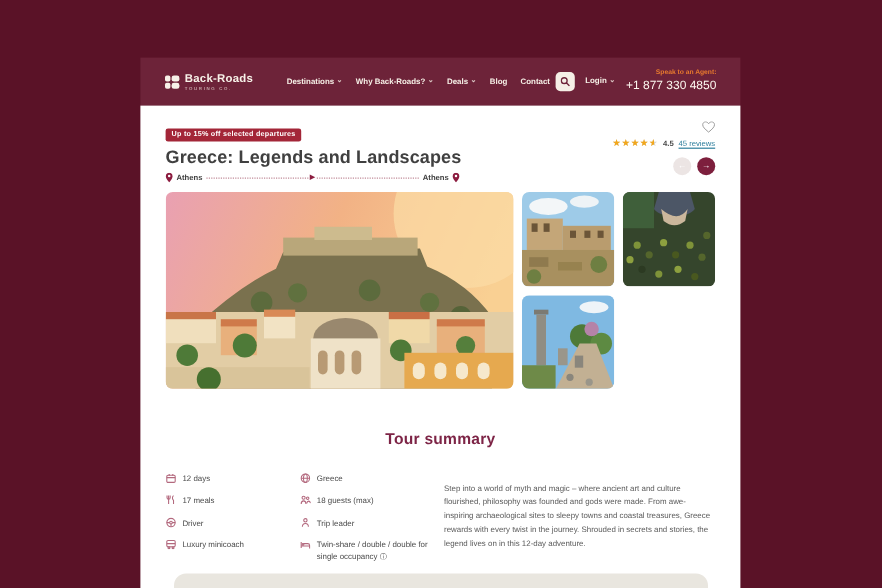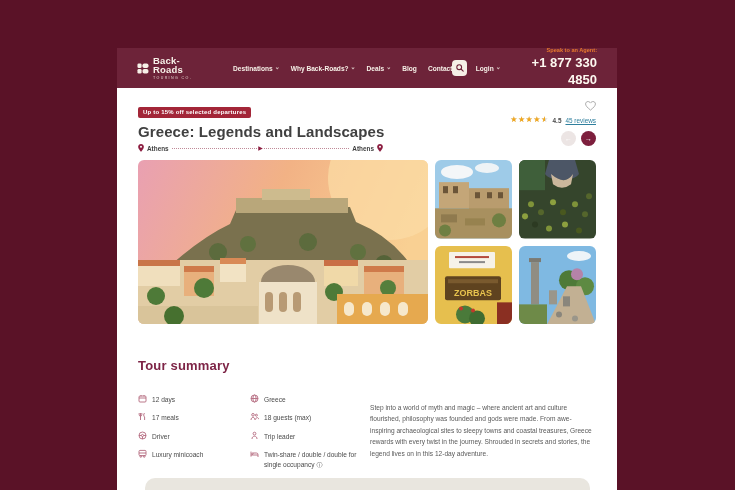--- a/index.html
+++ b/index.html
@@ -24,21 +24,21 @@
   .nav-item{font-size:6.6px;font-weight:700;white-space:nowrap;cursor:pointer;display:flex;align-items:center;gap:2px;}
   .chev{font-size:6px;opacity:.8;line-height:1;transform:translateY(-1px);}
   .header-right{margin-left:auto;display:flex;align-items:center;gap:9px;}
   .search-btn{
     width:16px;height:16px;border-radius:4px;background:#f5efe6;
     display:flex;align-items:center;justify-content:center;cursor:pointer;border:none;padding:0;
   }
   .login{font-size:6.6px;font-weight:700;display:flex;align-items:center;gap:2px;cursor:pointer;}
   .agent{text-align:right;line-height:1.3;}
   .agent .lbl{font-size:5.6px;color:#e87a2e;font-weight:700;}
-  .agent .phone{font-size:13px;font-weight:700;color:#fdf8f0;cursor:pointer;}
+  .agent .phone{font-size:10px;font-weight:400;color:#fdf8f0;cursor:pointer;}
 
   
   .content{background:#ffffff;height:402px;padding:12px 21px 0;box-sizing:border-box;position:relative;}
 
   .hero{display:flex;justify-content:space-between;align-items:flex-start;}
   .badge{
     display:inline-block;background:#a32638;color:#fff;font-size:6px;font-weight:700;
     padding:2.5px 5px;border-radius:2px;letter-spacing:.2px;
   }
   .title{font-size:15px;font-weight:700;color:#404040;margin:5px 0 4px;letter-spacing:.1px;}
@@ -62,21 +62,21 @@
 
   
   .gallery{display:flex;gap:7px;margin-top:8px;}
   .main-photo{width:290px;height:164px;border-radius:6px;overflow:hidden;cursor:pointer;flex:none;}
   .thumb-grid{display:grid;grid-template-columns:77px 77px;grid-template-rows:78.5px 78.5px;gap:7px;}
   .thumb{border-radius:6px;overflow:hidden;cursor:pointer;}
   .main-photo svg,.thumb svg{display:block;width:100%;height:100%;}
 
   
   .summary-heading{
-    text-align:left;color:#7d2446;font-weight:700;font-size:13px;margin-top:34px;letter-spacing:.2px;
+    text-align:center;color:#7d2446;font-weight:700;font-size:13px;margin-top:34px;letter-spacing:.2px;
   }
   .summary-body{display:flex;margin-top:22px;align-items:flex-start;}
   .facts-col{display:flex;flex-direction:column;gap:8.5px;}
   .facts-col.c1{width:112px;}
   .facts-col.c2{width:120px;}
   .fact{display:flex;align-items:flex-start;gap:5px;}
   .ficon{flex:none;line-height:0;margin-top:-1px;}
   .flabel{font-size:6.6px;color:#4a4a4a;line-height:1.5;}
   .info-i{font-size:6px;color:#3f3f3f;cursor:pointer;}
   .description{margin-left:auto;width:226px;font-size:6.6px;color:#5a5a5a;line-height:1.75;}
@@ -271,36 +271,20 @@
             <circle cx="56" cy="44" r="3" fill="#7f9339"></circle>
               <circle cx="66" cy="54" r="3" fill="#55662c"></circle>
             <circle cx="16" cy="64" r="3" fill="#2c3a22"></circle>
               <circle cx="30" cy="68" r="3" fill="#7f9339"></circle>
             <circle cx="46" cy="64" r="3" fill="#8da03f"></circle>
               <circle cx="60" cy="70" r="3" fill="#49581f"></circle>
             <circle cx="70" cy="36" r="3" fill="#55662c"></circle>
               <circle cx="6" cy="56" r="3" fill="#8da03f"></circle>
           </svg>
         </div>
-        <div class="thumb" title="Zorbas taverna sign on yellow wall">
-          <svg viewBox="0 0 77 78" preserveAspectRatio="none">
-            <rect width="77" height="78" fill="#e6bf4e"></rect>
-            <rect x="14" y="6" width="46" height="16" rx="1" fill="#f6f2e8"></rect>
-            <rect x="20" y="10" width="34" height="2" fill="#b44a3c"></rect>
-            <rect x="24" y="15" width="26" height="2" fill="#8a8a8a"></rect>
-            <rect x="10" y="30" width="56" height="24" rx="2" fill="#5f431f"></rect>
-            <rect x="13" y="33" width="50" height="4" fill="#7a5a2e"></rect>
-            <text x="38" y="50" text-anchor="middle" font-size="9" font-weight="bold" fill="#e8c34e" font-family="Liberation Sans, sans-serif">ZORBAS</text>
-            <circle cx="30" cy="68" r="9" fill="#4a7a3a"></circle>
-              <circle cx="42" cy="72" r="8" fill="#3f6c31"></circle>
-            <circle cx="26" cy="62" r="2" fill="#c0392b"></circle>
-              <circle cx="38" cy="64" r="2" fill="#c0392b"></circle>
-            <rect x="62" y="56" width="15" height="22" fill="#8a2f22"></rect>
-          </svg>
-        </div>
         <div class="thumb" title="Walkway lined with ancient columns">
           <svg viewBox="0 0 77 78" preserveAspectRatio="none">
             <rect width="77" height="78" fill="#7fb9e2"></rect>
             <ellipse cx="60" cy="10" rx="12" ry="5" fill="#eef4f8"></ellipse>
             <rect x="10" y="12" width="12" height="4" fill="#7c7a72"></rect>
             <rect x="12" y="16" width="8" height="42" fill="#908d83"></rect>
             <circle cx="50" cy="34" r="10" fill="#4e7a38"></circle>
               <circle cx="66" cy="40" r="9" fill="#5d8a42"></circle>
             <circle cx="58" cy="28" r="6" fill="#b583a8"></circle>
             <polygon points="28,78 48,40 62,40 77,78" fill="#c2b093"></polygon>

